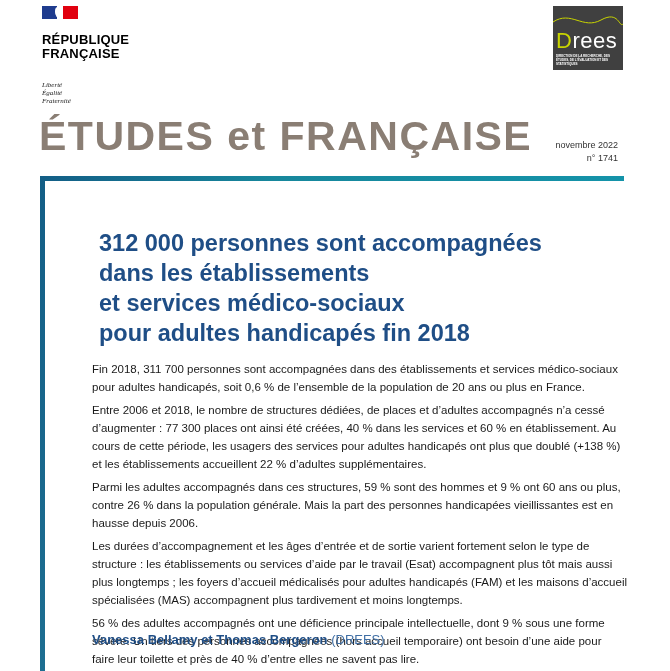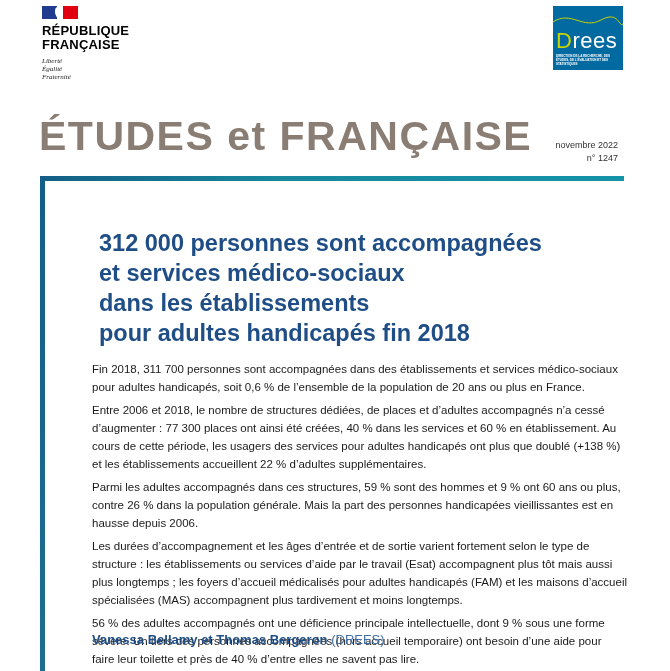--- a/index.html
+++ b/index.html
@@ -4,24 +4,24 @@
   <style>
     html, body { margin: 0; padding: 0; background: #ffffff; }
     body { width: 670px; height: 671px; position: relative; overflow: hidden; font-family: "Liberation Sans", sans-serif; }
 
     .rf-logo { position: absolute; left: 42px; top: 6px; }
     .rf-flag { width: 36px; height: 13px; display: flex; }
     .rf-flag .blue { width: 15px; background: #1f3c8e; position: relative; }
     .rf-flag .white { width: 6px; background: #ffffff; }
     .rf-flag .red { width: 15px; background: #e1000f; }
     .rf-flag .marianne { position: absolute; right: -6px; top: 1px; width: 8px; height: 11px; background: #ffffff; border-radius: 40% 10% 50% 60%; }
-    .rf-name { margin-top: 5px; font-weight: bold; font-size: 13px; line-height: 14px; color: #000; letter-spacing: 0.2px; }
-    .rf-motto { margin-top: 5px; font-family: "Liberation Serif", serif; font-style: italic; font-size: 7px; line-height: 8px; color: #222; }
+    .rf-name { margin-top: 14px; font-weight: bold; font-size: 13px; line-height: 14px; color: #000; letter-spacing: 0.2px; }
+    .rf-motto { margin-top: 20px; font-family: "Liberation Serif", serif; font-style: italic; font-size: 7px; line-height: 8px; color: #222; }
 
-    .drees-logo { position: absolute; left: 553px; top: 6px; width: 70px; height: 64px; background: #0369a1; overflow: hidden; }
+    .drees-logo { position: absolute; left: 553px; top: 6px; width: 70px; height: 64px; background: #404040; overflow: hidden; }
     .drees-logo svg.curve { position: absolute; left: 0; top: 0; }
     .drees-word { position: absolute; left: 3px; top: 22px; font-size: 22px; color: #ffffff; letter-spacing: 0.5px; font-family: "Liberation Sans", sans-serif; }
     .drees-word .d { color: #c8d400; }
     .drees-sub { position: absolute; left: 3px; top: 48px; width: 64px; font-size: 3px; line-height: 4px; color: #ffffff; font-weight: bold; text-transform: uppercase; }
 
     .series-title { position: absolute; left: 39px; top: 113px; font-size: 41px; font-weight: bold; color: #8a7e74; letter-spacing: 1.5px; white-space: nowrap; }
     .issue { position: absolute; right: 52px; top: 139px; text-align: right; font-size: 9px; line-height: 13px; color: #333; }
 
     .frame-top { position: absolute; left: 40px; top: 176px; width: 584px; height: 5px; background: linear-gradient(to right, #135e86, #17879c 40%, #1493a9); }
     .frame-left { position: absolute; left: 40px; top: 176px; width: 5px; height: 495px; background: linear-gradient(to bottom, #135e86, #1d6e91); }
@@ -63,30 +63,30 @@
     <path d="M0 16 C 18 4, 30 24, 48 14 S 66 22, 70 18" stroke="#c8d400" stroke-width="1" fill="none"></path>
   </svg>
   <div class="drees-word"><span class="d">D</span><span>rees</span></div>
   <div class="drees-sub">Direction de la recherche, des études, de l'évaluation et des statistiques</div>
 </div>
 
 <div class="series-title">ÉTUDES et FRANÇAISE</div>
 
 <div class="issue">
   <div>novembre 2022</div>
-  <div>n° 1247</div>
+  <div>n° 1741</div>
 </div>
 
 <div class="frame-top"></div>
 <div class="frame-left"></div>
 
 <h1 class="headline" style="margin:7px;">
   <div>312 000 personnes sont accompagnées</div>
+  <div>dans les établissements</div>
   <div>et services médico-sociaux</div>
-  <div>dans les établissements</div>
   <div>pour adultes handicapés fin 2018</div>
 </h1>
 
 <div class="summary">
   <p>Fin 2018, 311 700 personnes sont accompagnées dans des établissements et services médico-sociaux pour adultes handicapés, soit 0,6 % de l’ensemble de la population de 20 ans ou plus en France.</p>
   <p>Entre 2006 et 2018, le nombre de structures dédiées, de places et d’adultes accompagnés n’a cessé d’augmenter : 77 300 places ont ainsi été créées, 40 % dans les services et 60 % en établissement. Au cours de cette période, les usagers des services pour adultes handicapés ont plus que doublé (+138 %) et les établissements accueillent 22 % d’adultes supplémentaires.</p>
   <p>Parmi les adultes accompagnés dans ces structures, 59 % sont des hommes et 9 % ont 60 ans ou plus, contre 26 % dans la population générale. Mais la part des personnes handicapées vieillissantes est en hausse depuis 2006.</p>
   <p>Les durées d’accompagnement et les âges d’entrée et de sortie varient fortement selon le type de structure : les établissements ou services d’aide par le travail (Esat) accompagnent plus tôt mais aussi plus longtemps ; les foyers d’accueil médicalisés pour adultes handicapés (FAM) et les maisons d’accueil spécialisées (MAS) accompagnent plus tardivement et moins longtemps.</p>
   <p>56 % des adultes accompagnés ont une déficience principale intellectuelle, dont 9 % sous une forme sévère. Un tiers des personnes accompagnées (hors accueil temporaire) ont  besoin d’une aide pour faire leur toilette et près de 40 % d’entre elles ne savent pas lire.</p>
 </div>

